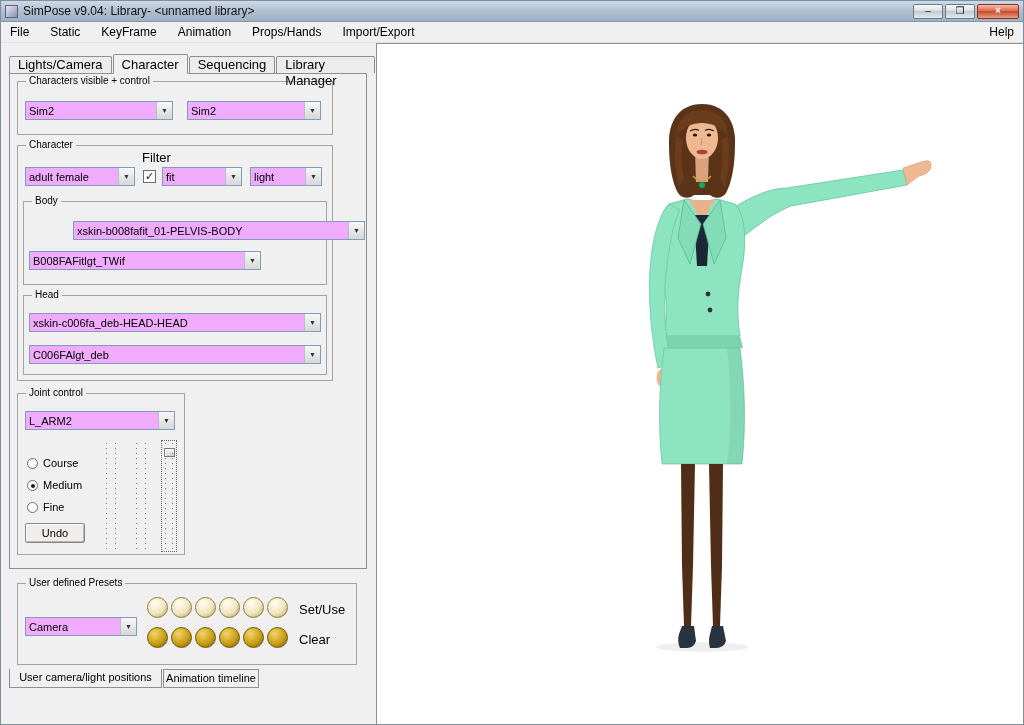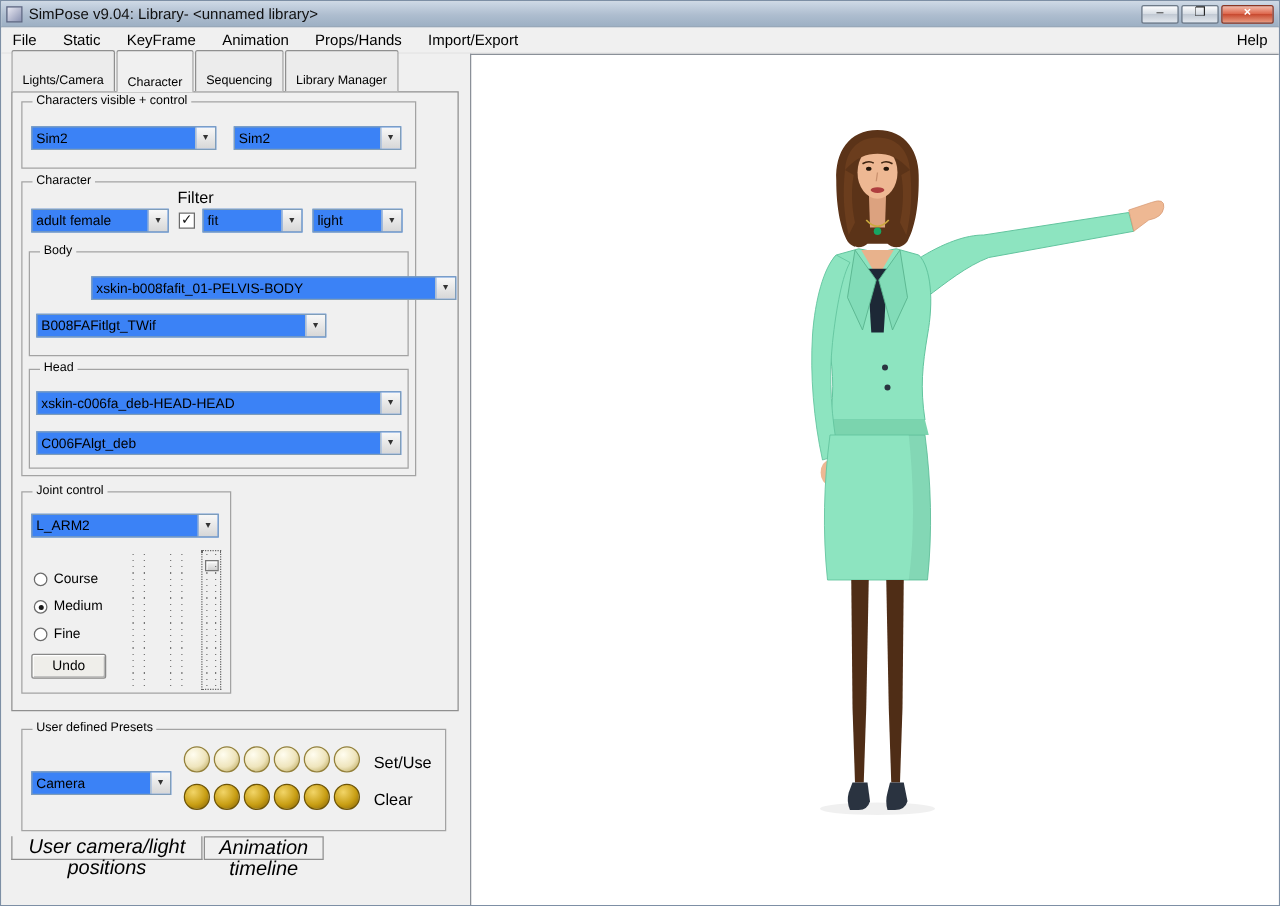--- a/index.html
+++ b/index.html
@@ -29,33 +29,33 @@
   .menu-help { margin-left:auto; }
 
   
   .left-panel { position:absolute; left:0; top:42px; width:375px; bottom:0; background:#f0f0f0; }
   .canvas { position:absolute; left:375px; top:42px; right:0; bottom:0; background:#ffffff;
     border-left:1px solid #8a9098; border-top:1px solid #8a9098; }
 
   
   .tabstrip { position:absolute; left:8px; top:10px; height:20px; display:flex;
     align-items:flex-end; z-index:4; }
-  .tab { font-size:10px; height:17px; line-height:16px; padding:16px 8px;
+  .tab { font-size:13px; height:17px; line-height:16px; padding:0 8px;
     border:1px solid #8f8f8f; border-bottom:none; border-radius:2px 2px 0 0;
     background:#ececec; margin-right:1px; cursor:default;margin-top:43px; }
   .tab.active { height:20px; line-height:19px; background:#f0f0f0; position:relative;
     margin-bottom:-1px; border-bottom:1px solid #f0f0f0; }
   .tabpage { position:absolute; left:8px; top:30px; width:358px; height:496px;
     border:1px solid #8f8f8f; background:#f0f0f0; }
 
   
   .group { position:absolute; border:1px solid #a3a3a3; }
   .group-label { position:absolute; top:-7px; left:8px; background:#f0f0f0;
     padding:0 3px; font-size:10px; white-space:nowrap; }
-  .combo { position:absolute; height:19px; background:#3b82f6; border:1px solid #7f9db9;
+  .combo { position:absolute; height:19px; background:#f0abfc; border:1px solid #7f9db9;
     display:flex; align-items:center; cursor:default; }
   .combo-text { flex:1; font-size:11px; padding:0 3px; white-space:nowrap; overflow:hidden; }
   .combo-btn { width:16px; height:100%; border-left:1px solid #aebfd0;
     background:linear-gradient(#f8f8f8,#d7d7d7); display:flex; align-items:center;
     justify-content:center; font-size:7px; color:#333; }
   .label { position:absolute; font-size:13px; white-space:nowrap; }
   .checkbox { position:absolute; width:13px; height:13px; background:#fff;
     border:1px solid #6b6b6b; font-size:11px; line-height:11px; text-align:center; color:#111; }
   .radio-row { position:absolute; display:flex; align-items:center; gap:5px; font-size:11px; }
   .radio { width:11px; height:11px; border-radius:50%; border:1px solid #6b6b6b;
@@ -78,22 +78,22 @@
     box-shadow:inset 1px 1px 0 #fff; }
 
   
   .pearl-row, .gold-row { position:absolute; display:flex; }
   .pearl { width:21px; height:21px; border-radius:50%; margin-right:3px; border:1px solid #93803a;
     background:radial-gradient(circle at 35% 30%, #fffdf0, var(--pearl-color,#efe5bd) 55%, #cab978 82%, #9e8a3a); }
   .gold { width:21px; height:21px; border-radius:50%; margin-right:3px; border:1px solid #6d5406;
     background:radial-gradient(circle at 35% 30%, #f2d568, var(--gold-color,#c99f15) 55%, #9d780c 82%, #6f5406); }
 
   
-  .btab { position:absolute; height:19px; font-size:16px; line-height:17px; text-align:center;
-    border:1px solid #8f8f8f; background:#f0f0f0; cursor:default;font-style:italic; }
+  .btab { position:absolute; height:19px; font-size:11px; line-height:17px; text-align:center;
+    border:1px solid #8f8f8f; background:#f0f0f0; cursor:default; }
   .btab.merged { border-top:none; }
 
   .char-svg { position:absolute; left:140px; top:52px; }
 </style>
 </head>
 <body>
 
 <div id="window">
 
   <div class="titlebar">

